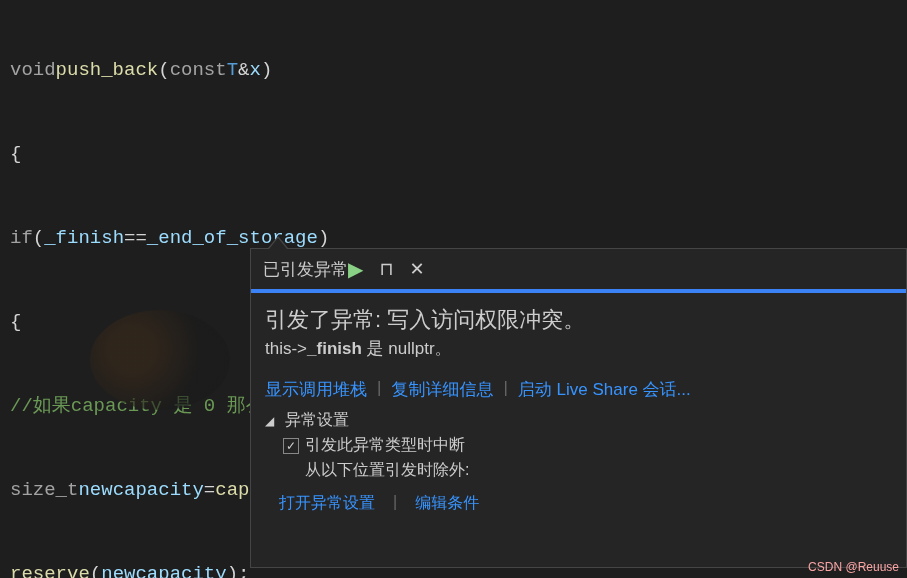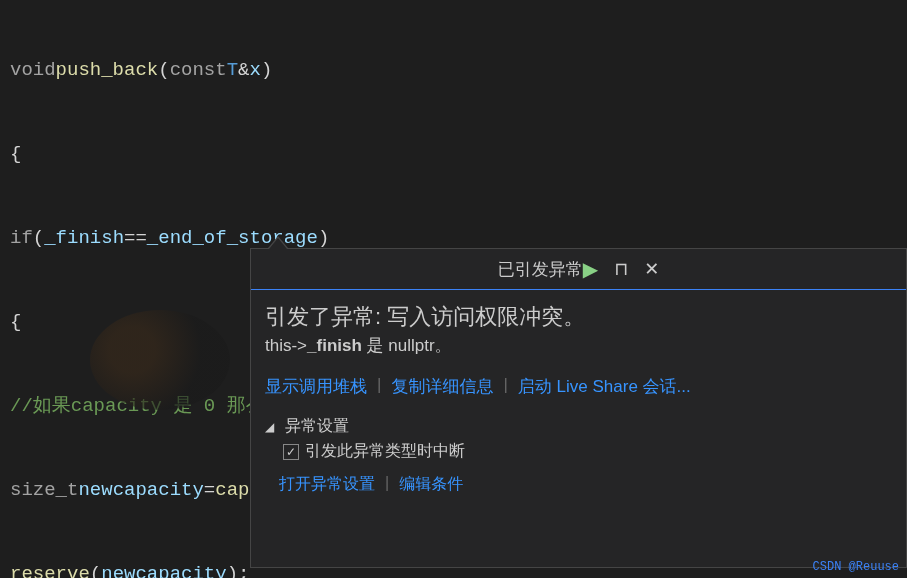--- a/index.html
+++ b/index.html
@@ -77,24 +77,24 @@
       width: 0;
       height: 0;
       border-left: 9px solid transparent;
       border-right: 9px solid transparent;
       border-bottom: 11px solid #252526;
       z-index: 12;
     }
     
     .popup-header {
       display: flex;
-      justify-content: center;
+      justify-content: flex-start;
       align-items: center;
       padding: 8px 12px;
-      border-bottom: 1px solid #3b82f6;
+      border-bottom: 4px solid #3b82f6;
     }
     .popup-title {
       color: #cccccc;
       font-size: 17px;
     }
     .popup-controls {
       display: flex;
       gap: 16px;
       align-items: center;
     }
@@ -118,21 +118,21 @@
     }
     .exc-detail {
       margin-bottom: 18px;
       font-size: 17px;
     }
     .bold { font-weight: bold; }
     
     .popup-links {
       display: flex;
       gap: 10px;
-      margin-bottom: 16px;
+      margin-bottom: 7px;
       font-size: 17px;
     }
     .link {
       color: #3794ff;
       cursor: pointer;
     }
     .divider {
       color: #666;
     }
     
@@ -159,32 +159,32 @@
       justify-content: center;
       font-size: 12px;
       color: #cccccc;
       margin-left: 18px;
     }
     .sub-indent { padding-left: 40px; }
     .sub-indent2 { padding-left: 40px; }
     
     .bottom-links {
       display: flex;
-      gap: 10px;
+      gap: 18px;
       margin-top: 10px;
       padding-left: 14px;
     }
     
     .watermark {
       position: absolute;
       right: 8px;
       bottom: 4px;
-      color: #3b82f6;
+      color: #fca5a5;
       font-size: 12px;
-      font-family: Liberation Mono, monospace;
+      font-family: Liberation Sans, sans-serif;
       z-index: 20;
     }
   </style>
 </head>
 <body>
 
 <div class="background-img"></div>
 
 <div class="code-area">
   <div class="line"><span class="kw">void</span> <span class="func">push_back</span><span class="punct">(</span><span class="kw">const</span> <span class="type">T</span><span class="op">&amp;</span> <span class="var">x</span><span class="punct">)</span></div>
@@ -236,20 +236,23 @@
 
     <div class="settings-section">
       <div class="tree-row">
         <span class="tree-arrow">◢</span>
         <span>异常设置</span>
       </div>
       <div class="tree-row">
         <span class="checkbox">✓</span>
         <span>引发此异常类型时中断</span>
       </div>
+      <div class="tree-row sub-indent">
+        <span>从以下位置引发时除外:</span>
+      </div>
     </div>
 
     <div class="bottom-links">
       <span class="link">打开异常设置</span>
       <span class="divider">|</span>
       <span class="link">编辑条件</span>
     </div>
   </div>
 </div>
 

